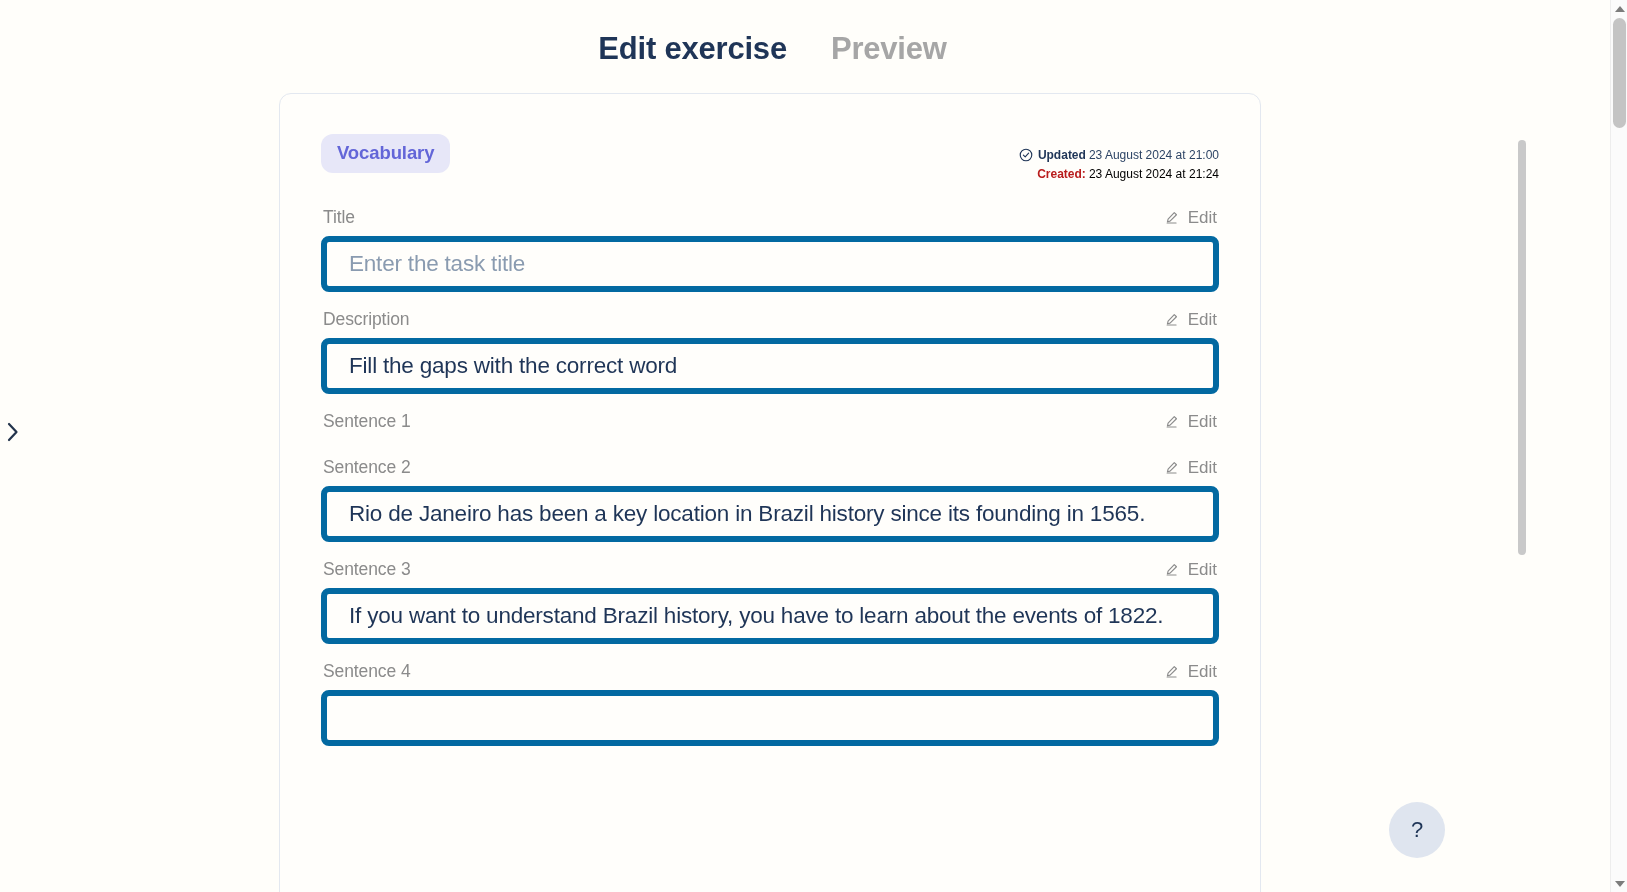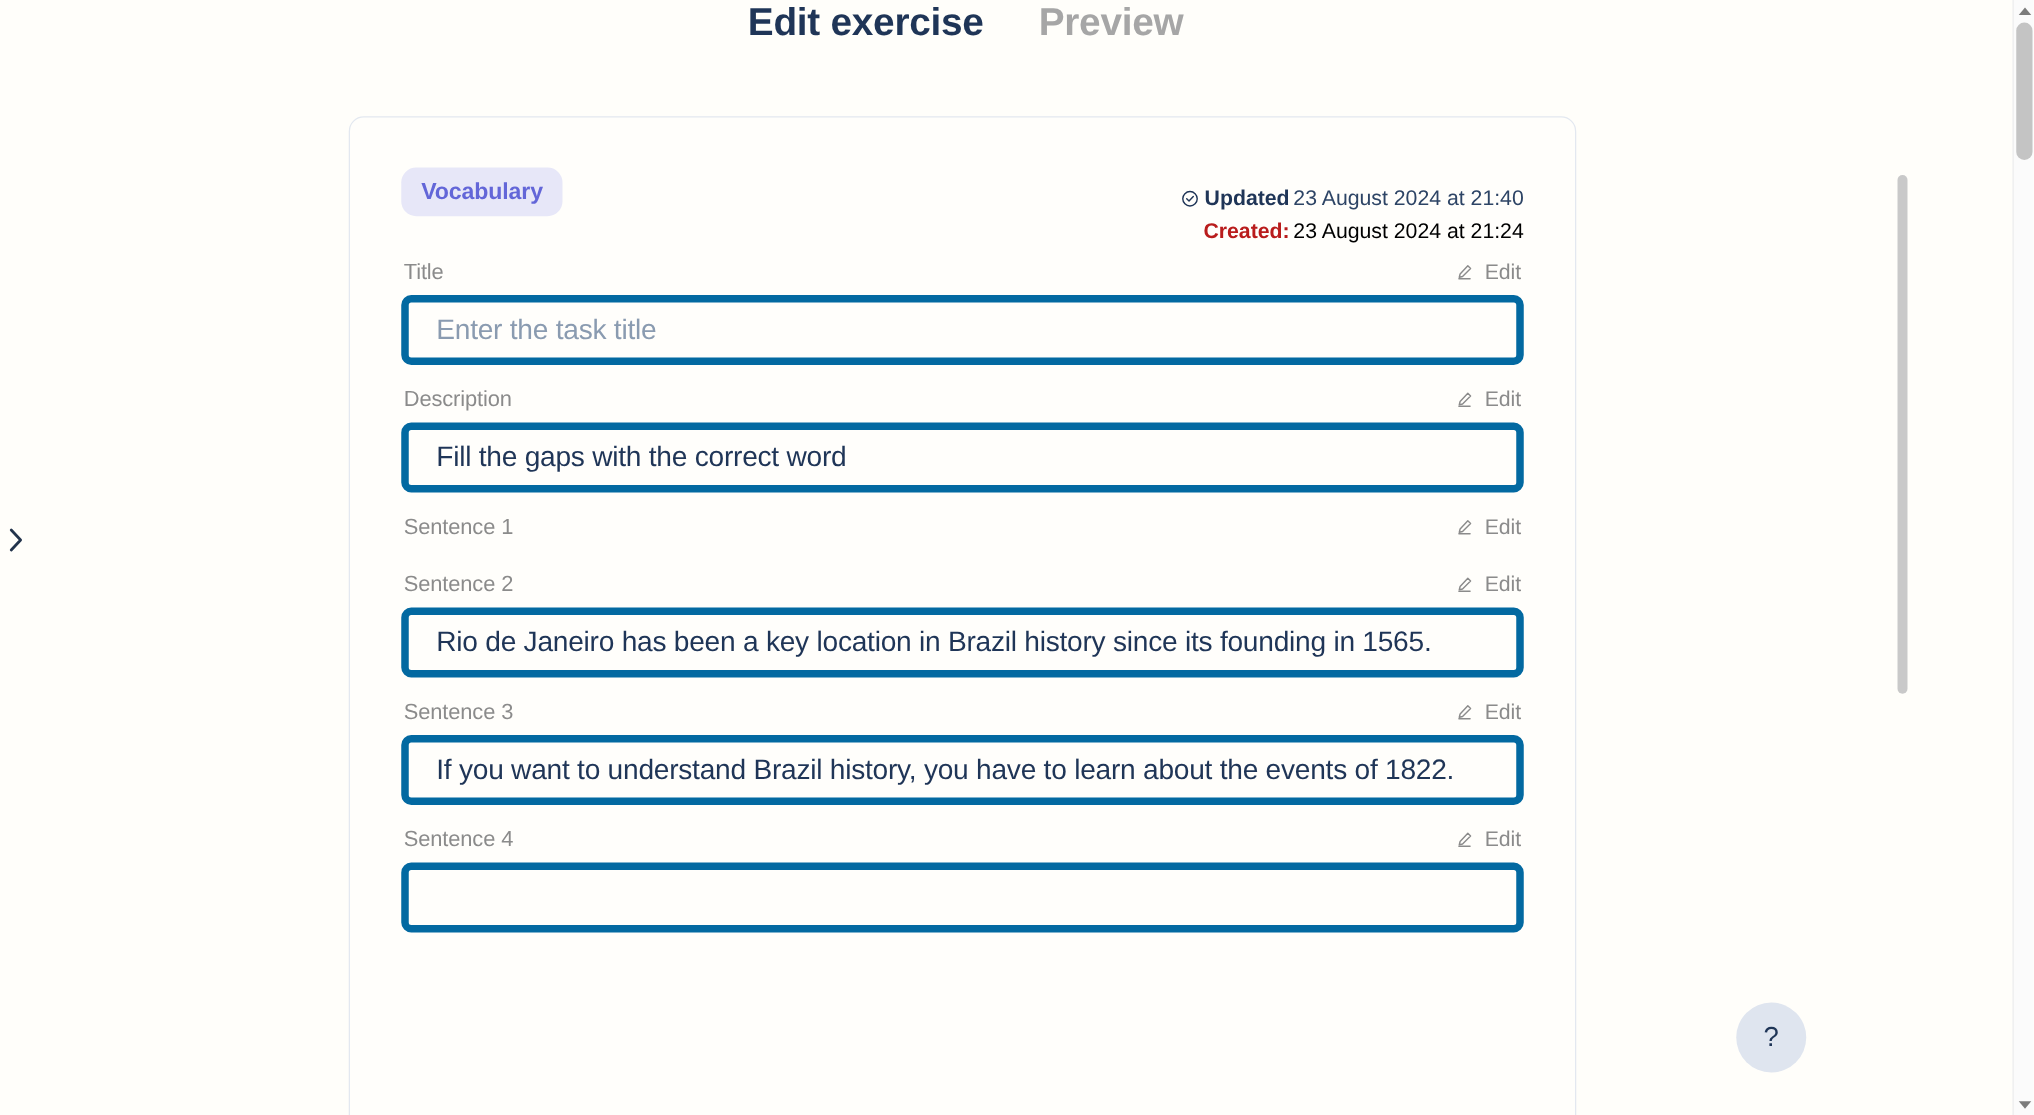--- a/index.html
+++ b/index.html
@@ -26,20 +26,21 @@
     overflow: hidden;
     background: #fffefa;
   }
 
   
   .tabbar {
     display: flex;
     justify-content: center;
     align-items: baseline;
     gap: 44px;
+    padding-top: 31px;
   }
   .tab {
     font-size: 31px;
     font-weight: 700;
     letter-spacing: -0.2px;
     cursor: pointer;
     white-space: nowrap;
   }
   .tab.active { color: #1f3557; }
   .tab.inactive { color: #a6a6a6; font-weight: 600; }
@@ -76,21 +77,21 @@
     border-radius: 12px;
     letter-spacing: -0.1px;
   }
 
   .stamps {
     text-align: right;
     padding-top: 12px;
     line-height: 1.55;
   }
   .stamp-line {
-    font-size: 17px;
+    font-size: 12px;
     white-space: nowrap;
     display: flex;
     align-items: center;
     justify-content: flex-end;
     gap: 3px;
   }
   .stamp-key { font-weight: 700; color: #1f3557; }
   .stamp-val { color: #2d4465; }
   .stamp-line.created .stamp-key { color: #b91c1c; }
   .stamp-line.created .stamp-val { color: #000000; }
@@ -243,21 +244,21 @@
 
       <div class="stamps">
         <div class="stamp-line updated">
           <span class="check-icon">
             <svg width="14" height="14" viewBox="0 0 16 16">
               <circle cx="8" cy="8" r="6.6" fill="none" stroke="#1f3557" stroke-width="1.3"></circle>
               <path d="M5 8.1 L7.1 10.1 L11 5.9" fill="none" stroke="#1f3557" stroke-width="1.3" stroke-linecap="round" stroke-linejoin="round"></path>
             </svg>
           </span>
           <span class="stamp-key">Updated</span>
-          <span class="stamp-val">23 August 2024 at 21:40</span>
+          <span class="stamp-val">23 August 2024 at 21:00</span>
         </div>
         <div class="stamp-line created">
           <span class="stamp-key">Created:</span>
           <span class="stamp-val">23 August 2024 at 21:24</span>
         </div>
       </div>
     </div>
 
     <div class="field">
       <div class="field-head">

